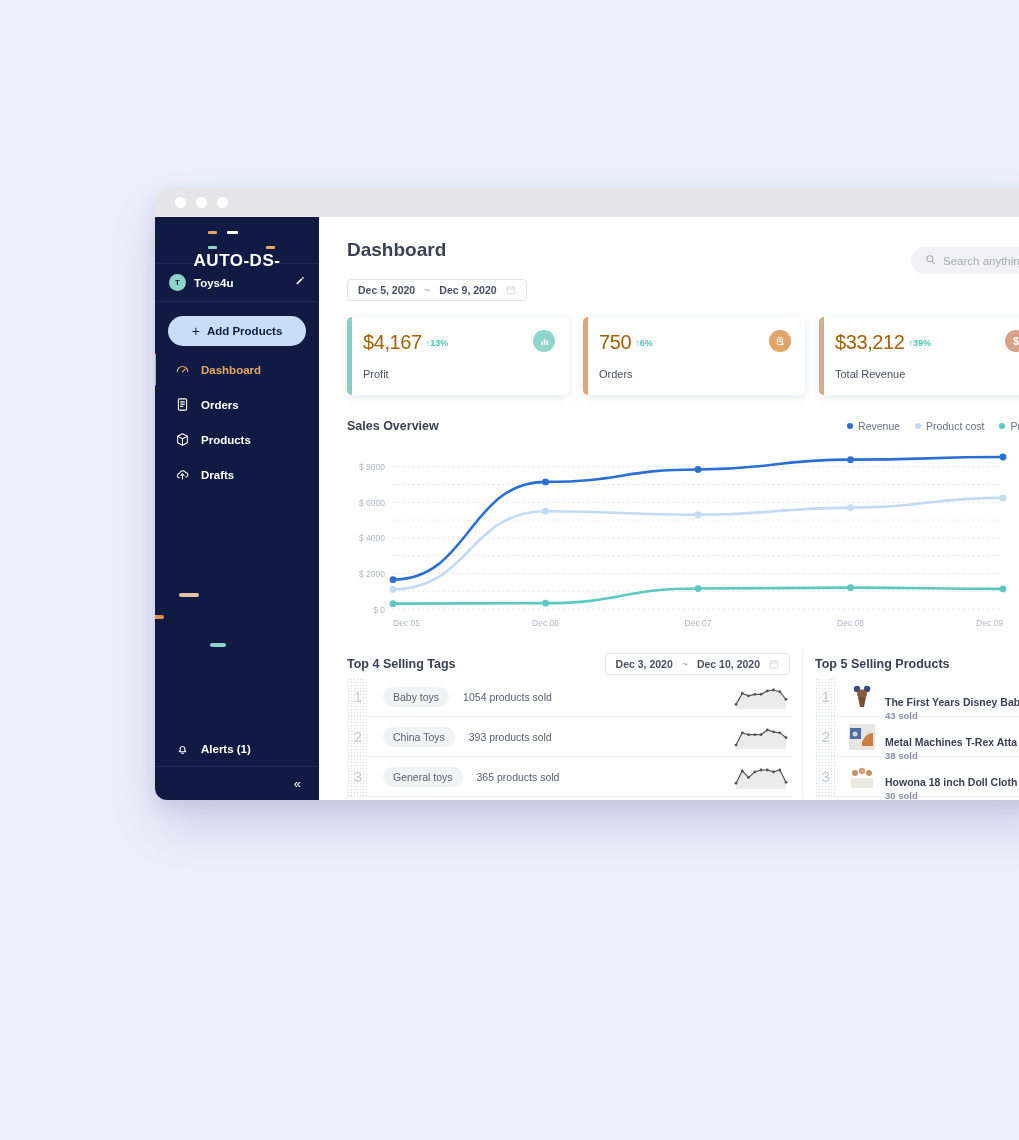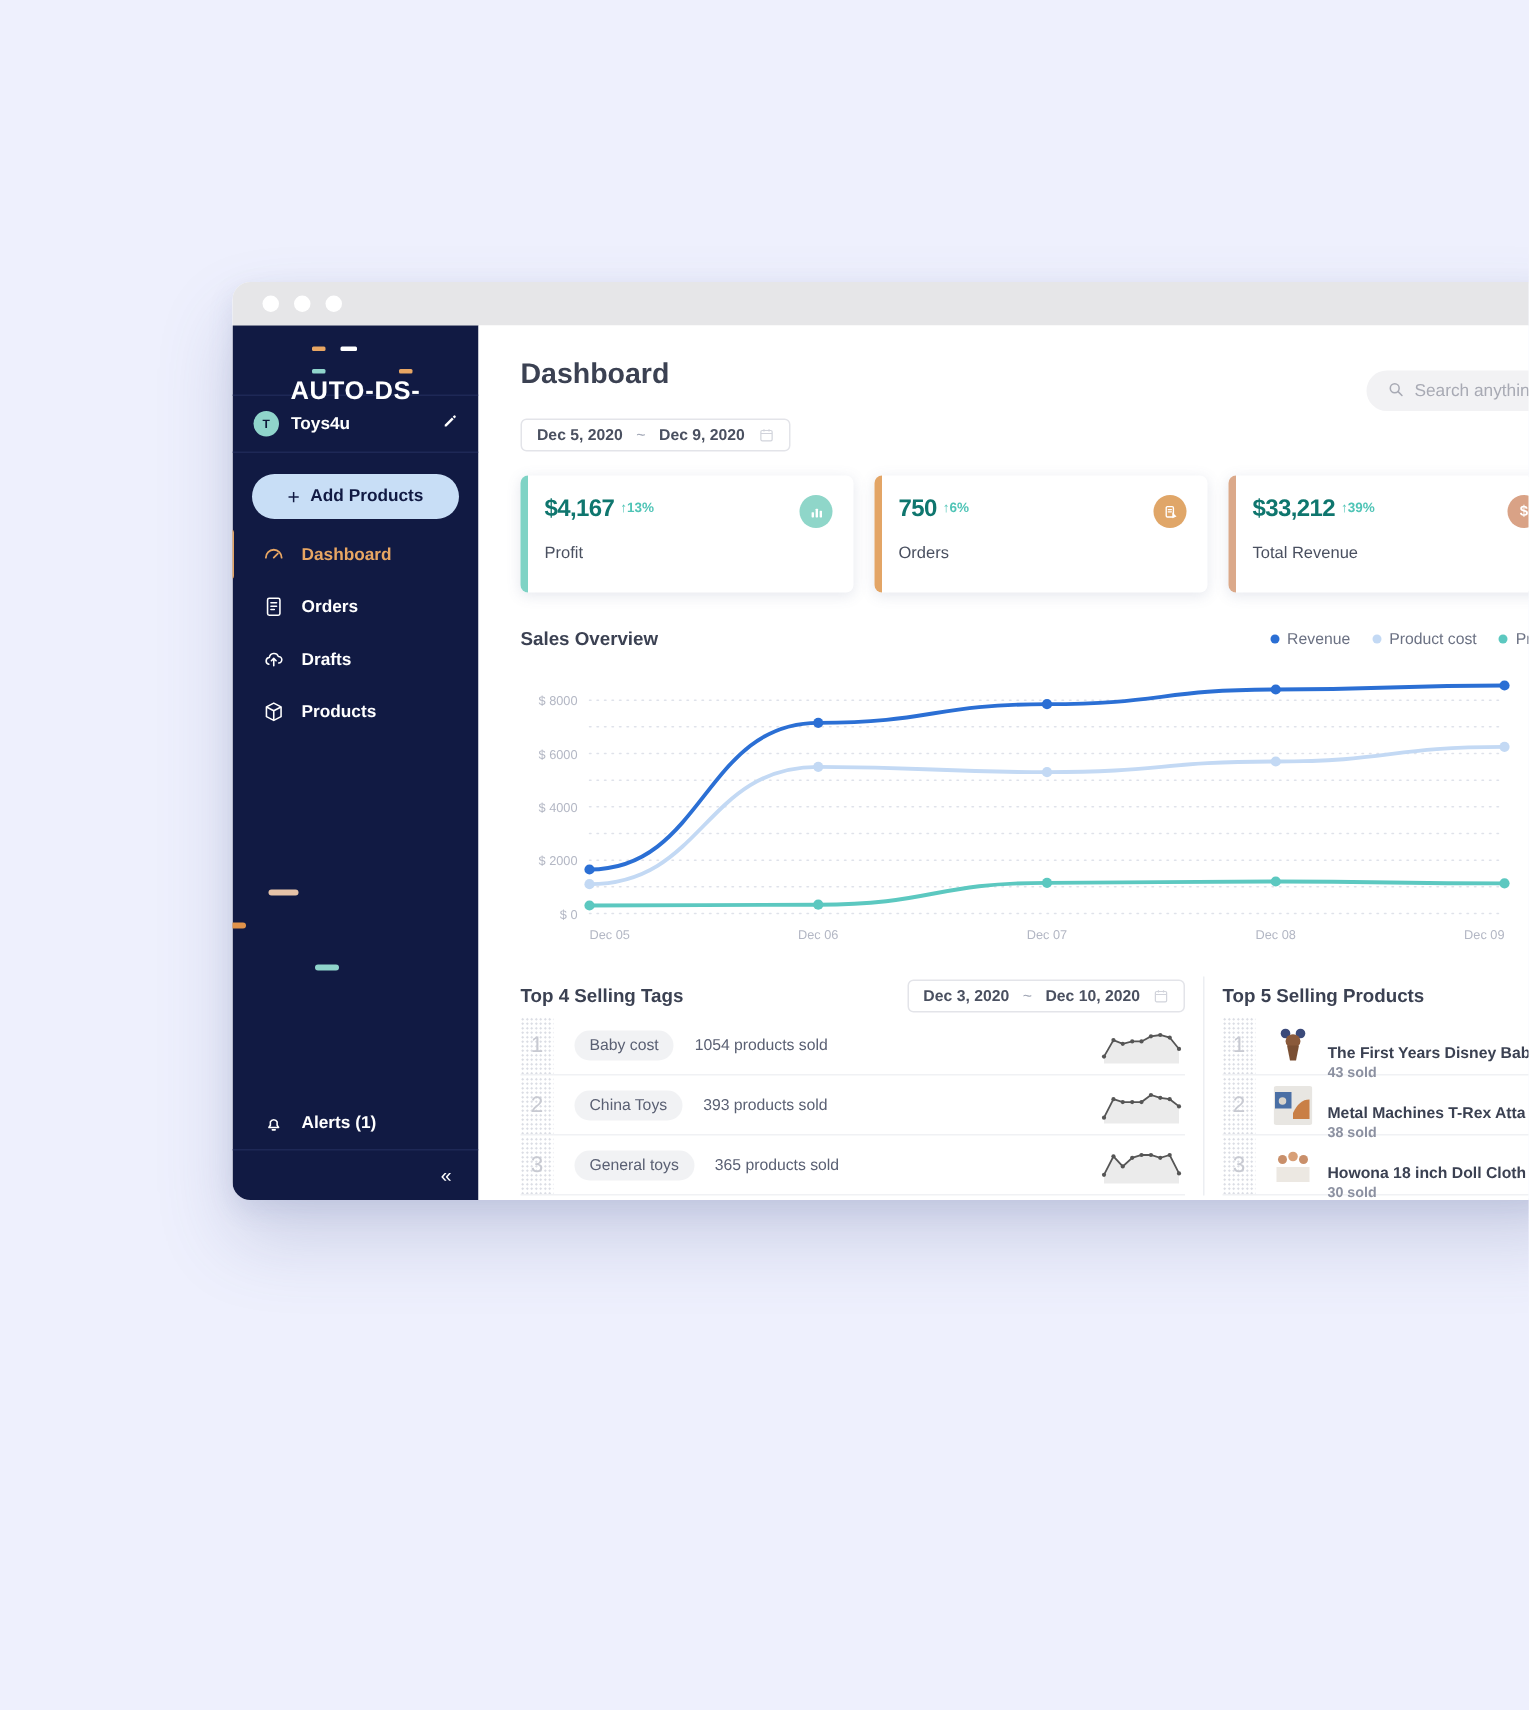--- a/index.html
+++ b/index.html
@@ -107,21 +107,21 @@
 
   
   #cards { display: flex; gap: 14px; margin-top: 16px; }
   .card {
     width: 222px; height: 78px; background: #fff;
     border-radius: 5px; position: relative;
     box-shadow: 0 2px 9px rgba(90,100,140,.15);
     padding: 14px 16px; flex: 0 0 222px;
   }
   .card .bar { position: absolute; left: 0; top: 0; bottom: 0; width: 5px; border-radius: 5px 0 0 5px; }
-  .card .val { font-size: 16px; font-weight: 700; color: #0f766e; letter-spacing: -.4px; }
+  .card .val { font-size: 20px; font-weight: 400; color: #a16207; letter-spacing: -.4px; }
   .card .delta { font-size: 9px; font-weight: 700; color: #4fc4b6; margin-left: 4px; vertical-align: 3px; }
   .card .lbl { font-size: 11px; color: #4a5060; margin-top: 14px; font-weight: 400; }
   .card .circ {
     position: absolute; right: 14px; top: 13px; width: 22px; height: 22px;
     border-radius: 50%; display: flex; align-items: center; justify-content: center;
     color: #fff; font-size: 10px; font-weight: 700;
   }
 
   
   #chart-head { display: flex; align-items: center; margin-top: 24px; padding-right: 20px; }
@@ -213,36 +213,36 @@
             <svg viewBox="0 0 20 20" fill="none" stroke="#fff" stroke-width="1.4">
               <rect x="4.5" y="2.5" width="11" height="15" rx="1.5"></rect>
               <path d="M7.5 6.5h5M7.5 9.5h5M7.5 12.5h3" stroke-linecap="round"></path>
             </svg>
           </span>
           <span>Orders</span>
         </div>
 
         <div class="nav">
           <span class="ic">
+            <svg viewBox="0 0 20 20" fill="none" stroke="#fff" stroke-width="1.4" stroke-linejoin="round">
+              <path d="M10 2.3l6.5 3.4v8.6L10 17.7 3.5 14.3V5.7z"></path>
+              <path d="M3.6 5.8L10 9.1l6.4-3.3M10 9.1v8.5"></path>
+            </svg>
+          </span>
+          <span>Products</span>
+        </div>
+
+        <div class="nav">
+          <span class="ic">
             <svg viewBox="0 0 20 20" fill="none" stroke="#fff" stroke-width="1.4" stroke-linecap="round" stroke-linejoin="round">
               <path d="M5.6 14.5a3.1 3.1 0 0 1 .5-6.1 4.2 4.2 0 0 1 8-.9 2.9 2.9 0 0 1 .3 5.8"></path>
               <path d="M10 15.8V9.4M7.9 11.3L10 9.2l2.1 2.1"></path>
             </svg>
           </span>
           <span>Drafts</span>
-        </div>
-
-        <div class="nav">
-          <span class="ic">
-            <svg viewBox="0 0 20 20" fill="none" stroke="#fff" stroke-width="1.4" stroke-linejoin="round">
-              <path d="M10 2.3l6.5 3.4v8.6L10 17.7 3.5 14.3V5.7z"></path>
-              <path d="M3.6 5.8L10 9.1l6.4-3.3M10 9.1v8.5"></path>
-            </svg>
-          </span>
-          <span>Products</span>
         </div>
 
         <span class="deco" style="background:#e6c3a8;left:170px;top:346px;width:18px;"></span>
         <span class="deco" style="background:#e6c3a8;left:24px;top:376px;width:20px;"></span>
         <span class="deco" style="background:#e0924a;left:-5px;top:398px;width:14px;"></span>
         <span class="deco" style="background:#8fd4cb;left:55px;top:426px;width:16px;"></span>
 
         <div id="sidefoot">
           <div class="nav">
             <span class="ic">
@@ -393,21 +393,21 @@
                   <svg viewBox="0 0 16 16" width="10" height="10" fill="none" stroke="#9aa0b0" stroke-width="1.3">
                     <rect x="2" y="3.2" width="12" height="11" rx="1.4"></rect>
                       <path d="M2 6.4h12M5.3 1.8v2.4M10.7 1.8v2.4"></path>
                   </svg>
                 </span>
               </span>
             </div>
             <div id="tag-rows">
                 <div class="row">
                   <span class="rank">1</span>
-                  <span class="tag-pill">Baby cost</span>
+                  <span class="tag-pill">Baby toys</span>
                   <span class="tag-count">1054 products sold</span>
                   <svg class="spark" viewBox="0 0 58 26">
                     <path d="M4.0,20.4 L10.3,9.4 L16.5,11.9 L22.8,10.3 L29.0,10.3 L35.3,6.9 L41.5,6.0 L47.8,7.7 L54.0,15.3 L54.0,25 L4.0,25 Z" fill="#ebebeb"></path>
                     <path d="M4.0,20.4 L10.3,9.4 L16.5,11.9 L22.8,10.3 L29.0,10.3 L35.3,6.9 L41.5,6.0 L47.8,7.7 L54.0,15.3" fill="none" stroke="#555" stroke-width="1.2"></path>
                     <circle cx="4.0" cy="20.4" r="1.4" fill="#555"></circle>
                     <circle cx="10.3" cy="9.4" r="1.4" fill="#555"></circle>
                     <circle cx="16.5" cy="11.9" r="1.4" fill="#555"></circle>
                     <circle cx="22.8" cy="10.3" r="1.4" fill="#555"></circle>
                     <circle cx="29.0" cy="10.3" r="1.4" fill="#555"></circle>
                     <circle cx="35.3" cy="6.9" r="1.4" fill="#555"></circle>

